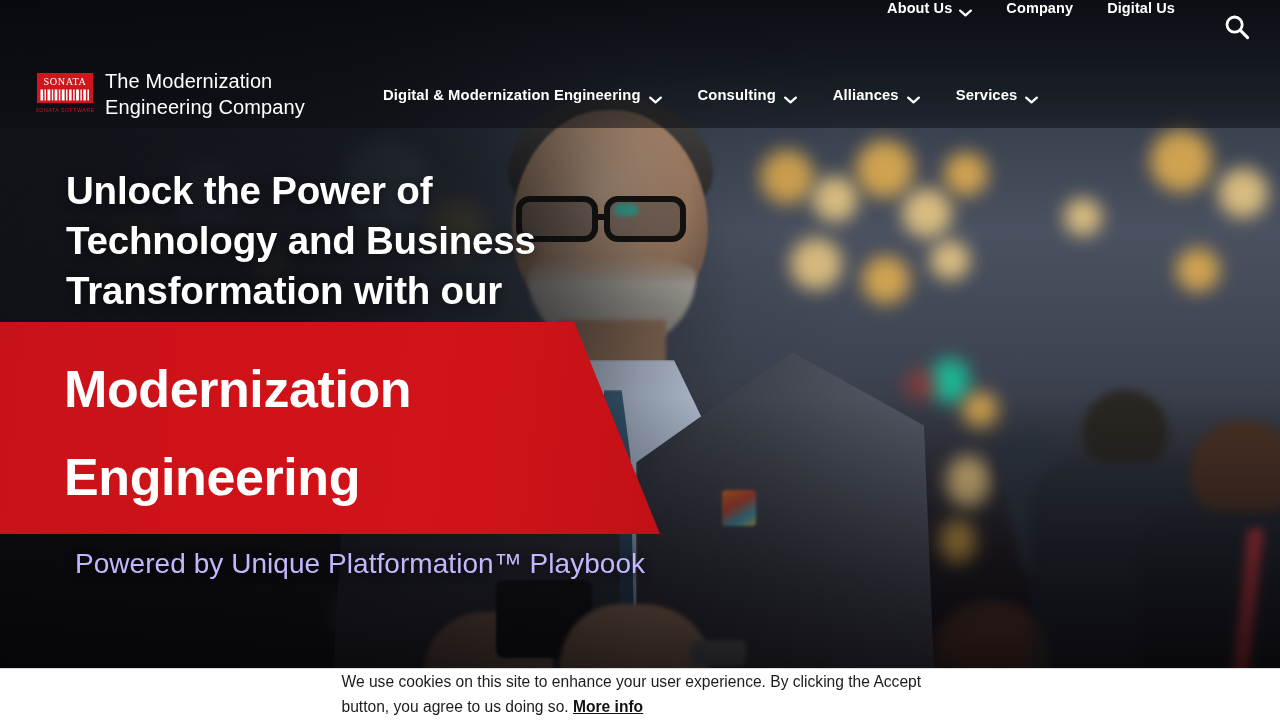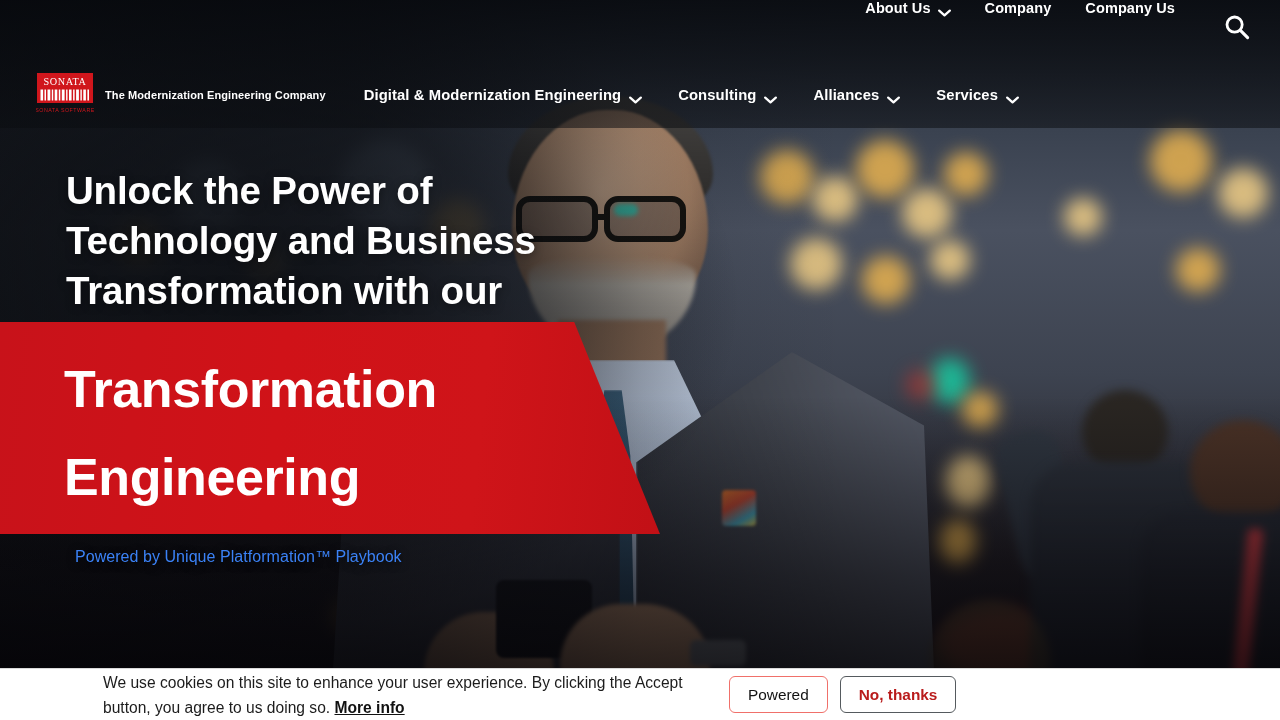--- a/index.html
+++ b/index.html
@@ -147,21 +147,21 @@
   }
   .brand-row {
     position:absolute; left:0; top:62px; height:66px; width:100%;
     display:flex; align-items:center;
   }
   .brand {
     display:flex; align-items:center; gap:11px; padding-left:36px; cursor:pointer;
   }
   .logo-mark { width:58px; height:44px; display:block; }
   .brand-text {
-    color:#fff; font-size:11px; font-weight:700; line-height:1.28; letter-spacing:.1px;
+    color:#fff; font-size:20px; font-weight:400; line-height:1.28; letter-spacing:.1px;
     max-width:240px;
   }
   .main-nav {
     display:flex; align-items:center; margin-left:20px; height:66px;
   }
   .nav-item {
     color:#fff; font-size:14.8px; font-weight:700; letter-spacing:.1px;
     display:flex; align-items:center; gap:8px; padding:0 18px; height:66px; cursor:pointer;
     white-space:nowrap;
   }
@@ -180,33 +180,33 @@
     background:linear-gradient(96deg,#c8121a 0%,#d01218 42%,#cf1419 72%,#c21016 100%);
     clip-path:polygon(0% 0%, 87% 0%, 100% 100%, 0% 100%);
     box-shadow:0 0 26px rgba(150,10,14,.35);
   }
   .red-band-text {
     position:absolute; left:64px; top:345px; width:560px;
     color:#fff; font-size:52px; font-weight:700; line-height:88px; letter-spacing:-.4px;
   }
   .subline {
     position:absolute; left:75px; top:548px; width:640px;
-    color:#3b82f6; font-size:16px; font-weight:400; letter-spacing:.05px;
+    color:#c4b5fd; font-size:28px; font-weight:400; letter-spacing:.05px;
     text-shadow:0 2px 8px rgba(0,0,0,.6);
   }
 
   
   #cookie-bar {
     position:absolute; left:0; bottom:0; width:1280px; height:52px; z-index:40;
     background:#ffffff; border-top:1px solid #dadada;
     display:flex; align-items:center;
   }
   .cookie-inner {
     width:100%; max-width:1120px; margin:0 auto; padding-left:23px; padding-right:20px;
-    display:flex; align-items:center; gap:18px; height:100%;
+    display:flex; align-items:center; gap:18px; height:100%;flex-direction:column;
   }
   .cookie-text {
     color:#1c1c1c; font-size:15.6px; line-height:25px; font-weight:400;
     flex:1 1 auto; max-width:600px;
   }
   .cookie-more {
     color:#111; font-weight:700; text-decoration:underline; cursor:pointer;
   }
   .cookie-btns { display:flex; align-items:center; gap:12px; flex:0 0 auto; margin-left:8px;}
   .btn {
@@ -287,21 +287,21 @@
       <span class="chev">
         <svg viewBox="0 0 13 8" width="13" height="8">
             <path d="M1.2 1.6 L6.5 6.4 L11.8 1.6" fill="none" stroke="#ffffff" stroke-width="2.3" stroke-linecap="round" stroke-linejoin="round"></path>
           </svg>
       </span>
     </div>
     <div class="util-link">
       <span>Company</span>
     </div>
     <div class="util-link">
-      <span>Company Us</span>
+      <span>Digital Us</span>
     </div>
     <div class="search-btn">
       <svg viewBox="0 0 28 28" width="28" height="28">
         <circle cx="11.6" cy="11.6" r="7.6" fill="none" stroke="#fff" stroke-width="2.8"></circle>
         <line x1="17.4" y1="17.4" x2="24.6" y2="24.6" stroke="#fff" stroke-width="3.1" stroke-linecap="round"></line>
       </svg>
     </div>
   </div>
 
   <div class="brand-row">
@@ -358,21 +358,21 @@
       </div>
     </nav>
   </div>
 </header>
 
 <div id="hero-content">
   <h1 class="headline">Unlock the Power of Technology and Business Transformation with our</h1>
 
   <div class="red-band"></div>
   <div class="red-band-text">
-    <div>Transformation</div>
+    <div>Modernization</div>
     <div>Engineering</div>
   </div>
 
   <div class="subline">Powered by Unique Platformation™ Playbook</div>
 </div>
 
 <div id="cookie-bar">
   <div class="cookie-inner">
     <div class="cookie-text">
       <span>We use cookies on this site to enhance your user experience. By clicking the Accept button, you agree to us doing so.</span>

